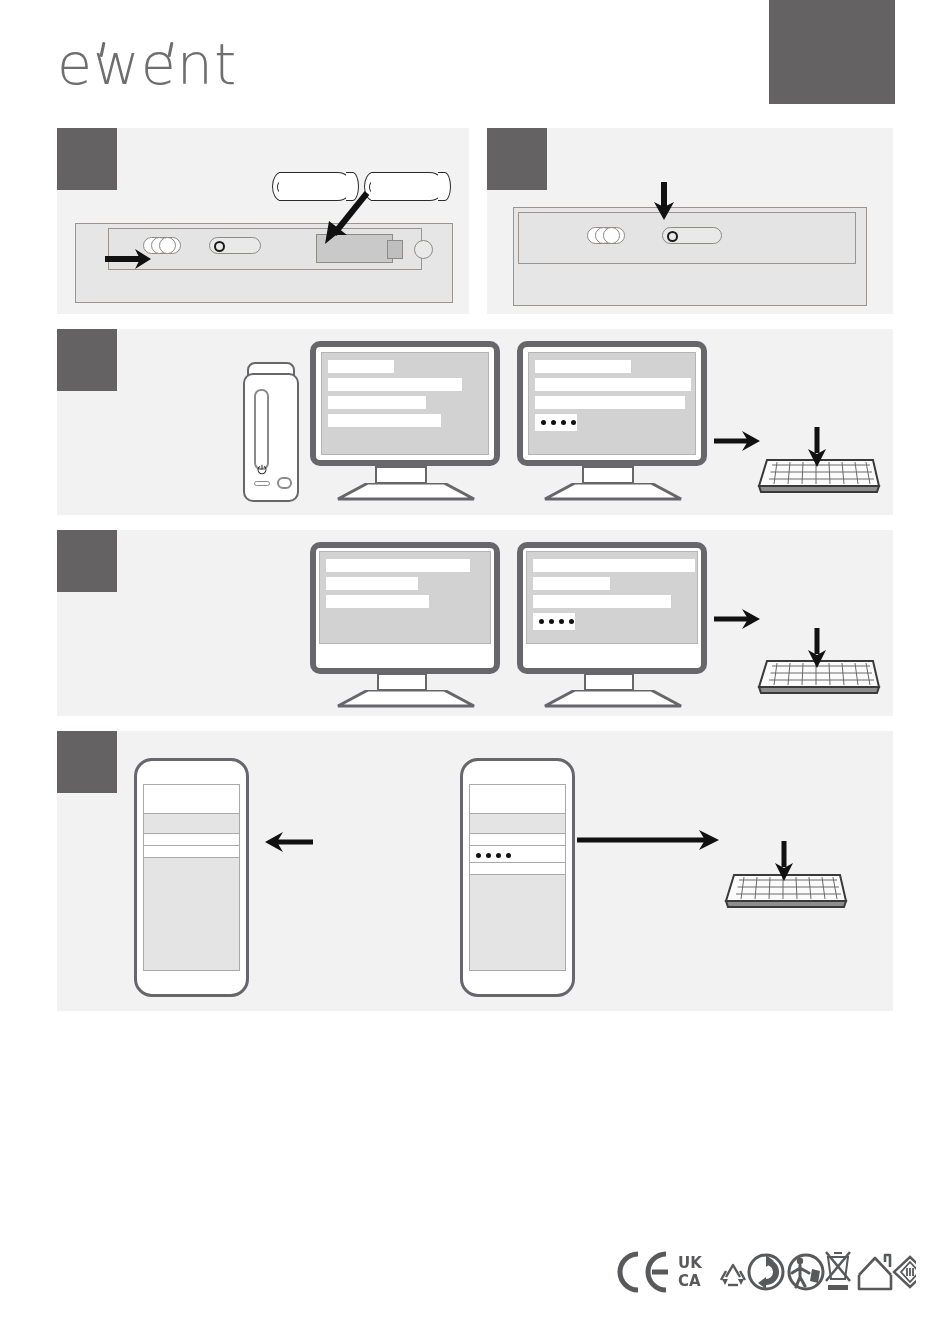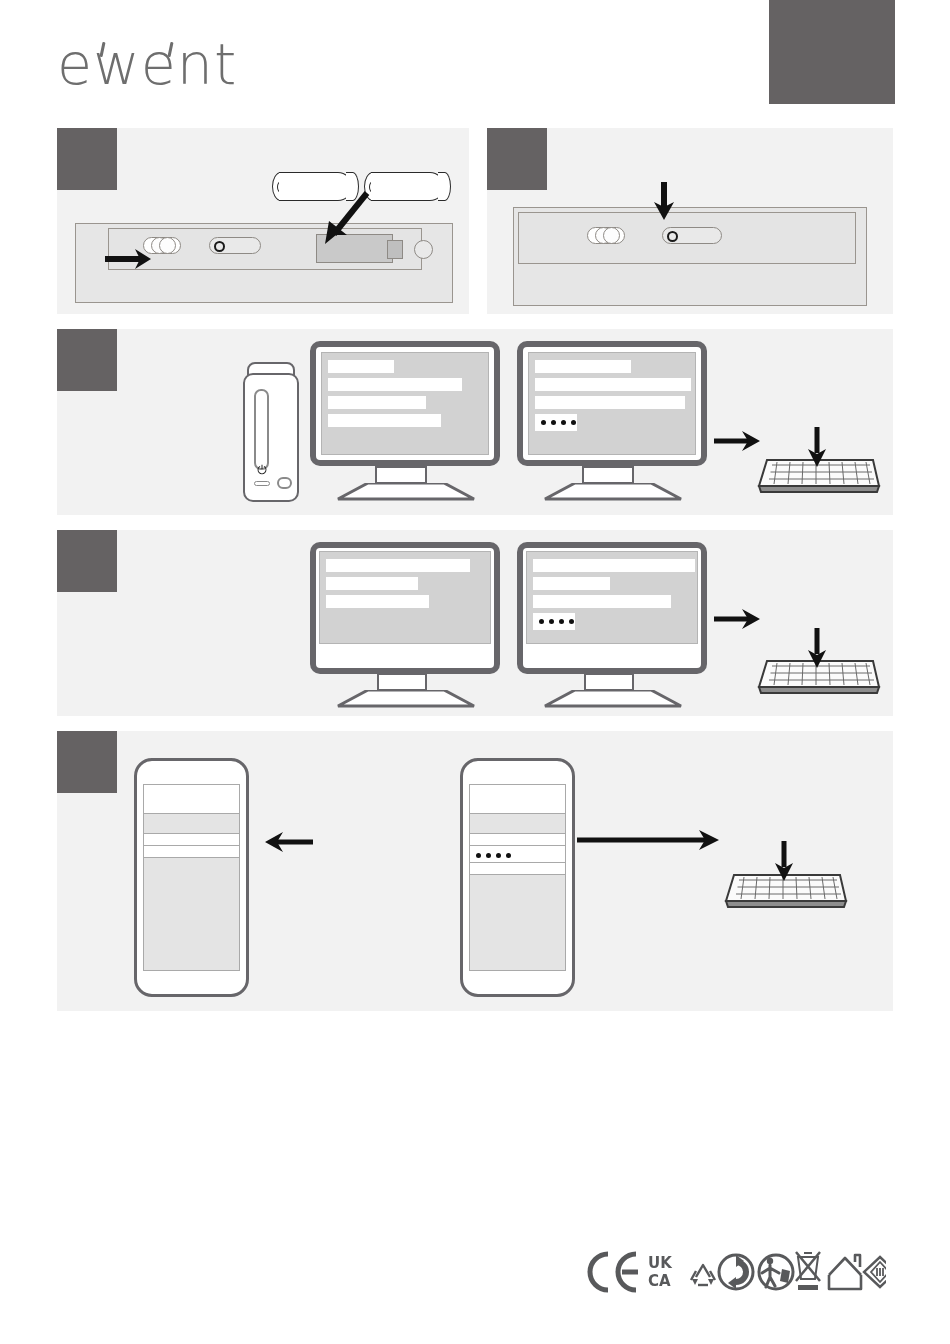--- a/index.html
+++ b/index.html
@@ -172,21 +172,21 @@
   .phone .row.white{background:#ffffff;}
   .phone .row.grey{background:#e4e4e4;}
   .phone .row.line{border-bottom:1px solid #a9a9a9;}
   .phone .pin{
     position:absolute;left:6px;display:flex;align-items:center;gap:5px;height:10px;
   }
   .phone .pin span{width:5px;height:5px;border-radius:50%;background:#111111;display:block;}
 
   
   #cert-row{
-    position:absolute;left:586px;top:1249px;width:300px;height:46px;
+    position:absolute;left:616px;top:1249px;width:300px;height:46px;
   }
   #cert-row svg{display:block;}
 </style>
 </head>
 <body>
 
 <div id="brand-logo">
   <span>ewent</span>
   <span class="tick t1"></span>
   <span class="tick t2"></span>

